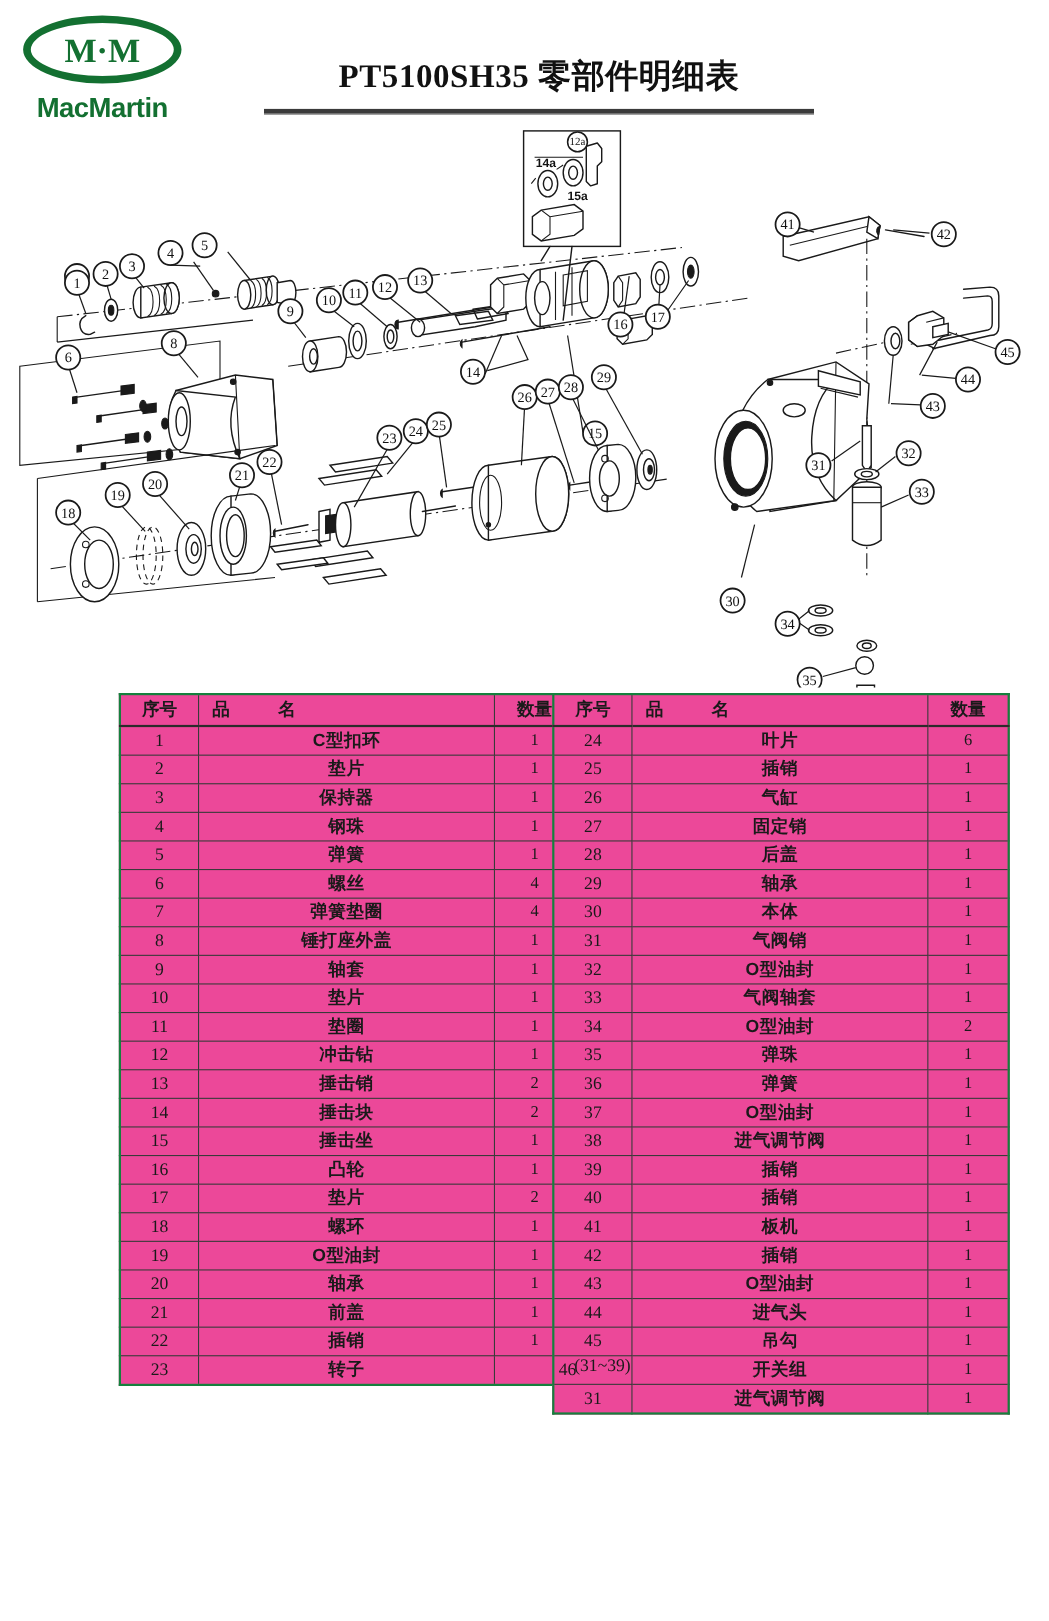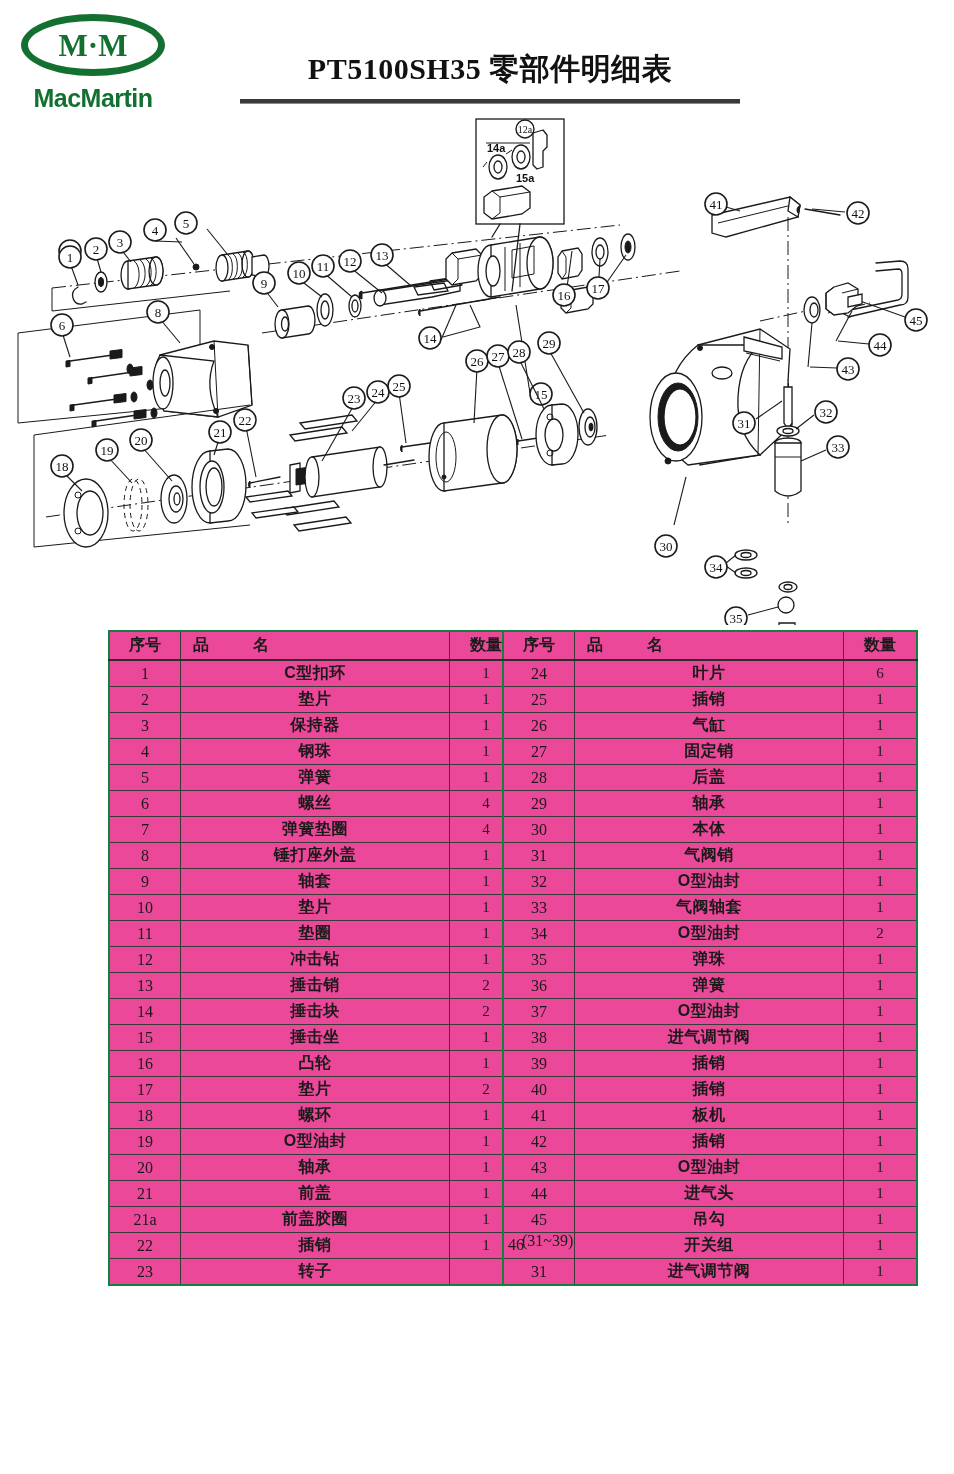--- a/index.html
+++ b/index.html
@@ -679,25 +679,20 @@
           <td class="col-no">20</td>
           <td class="col-name">轴承</td>
           <td class="col-qty">1</td>
         </tr>
         <tr>
           <td class="col-no">21</td>
           <td class="col-name">前盖</td>
           <td class="col-qty">1</td>
         </tr>
         <tr>
-          <td class="col-no">21a</td>
-          <td class="col-name">前盖胶圈</td>
-          <td class="col-qty">1</td>
-        </tr>
-        <tr>
           <td class="col-no">22</td>
           <td class="col-name">插销</td>
           <td class="col-qty">1</td>
         </tr>
         <tr>
           <td class="col-no">23</td>
           <td class="col-name">转子</td>
           <td class="col-qty"></td>
         </tr>
       </tbody>

